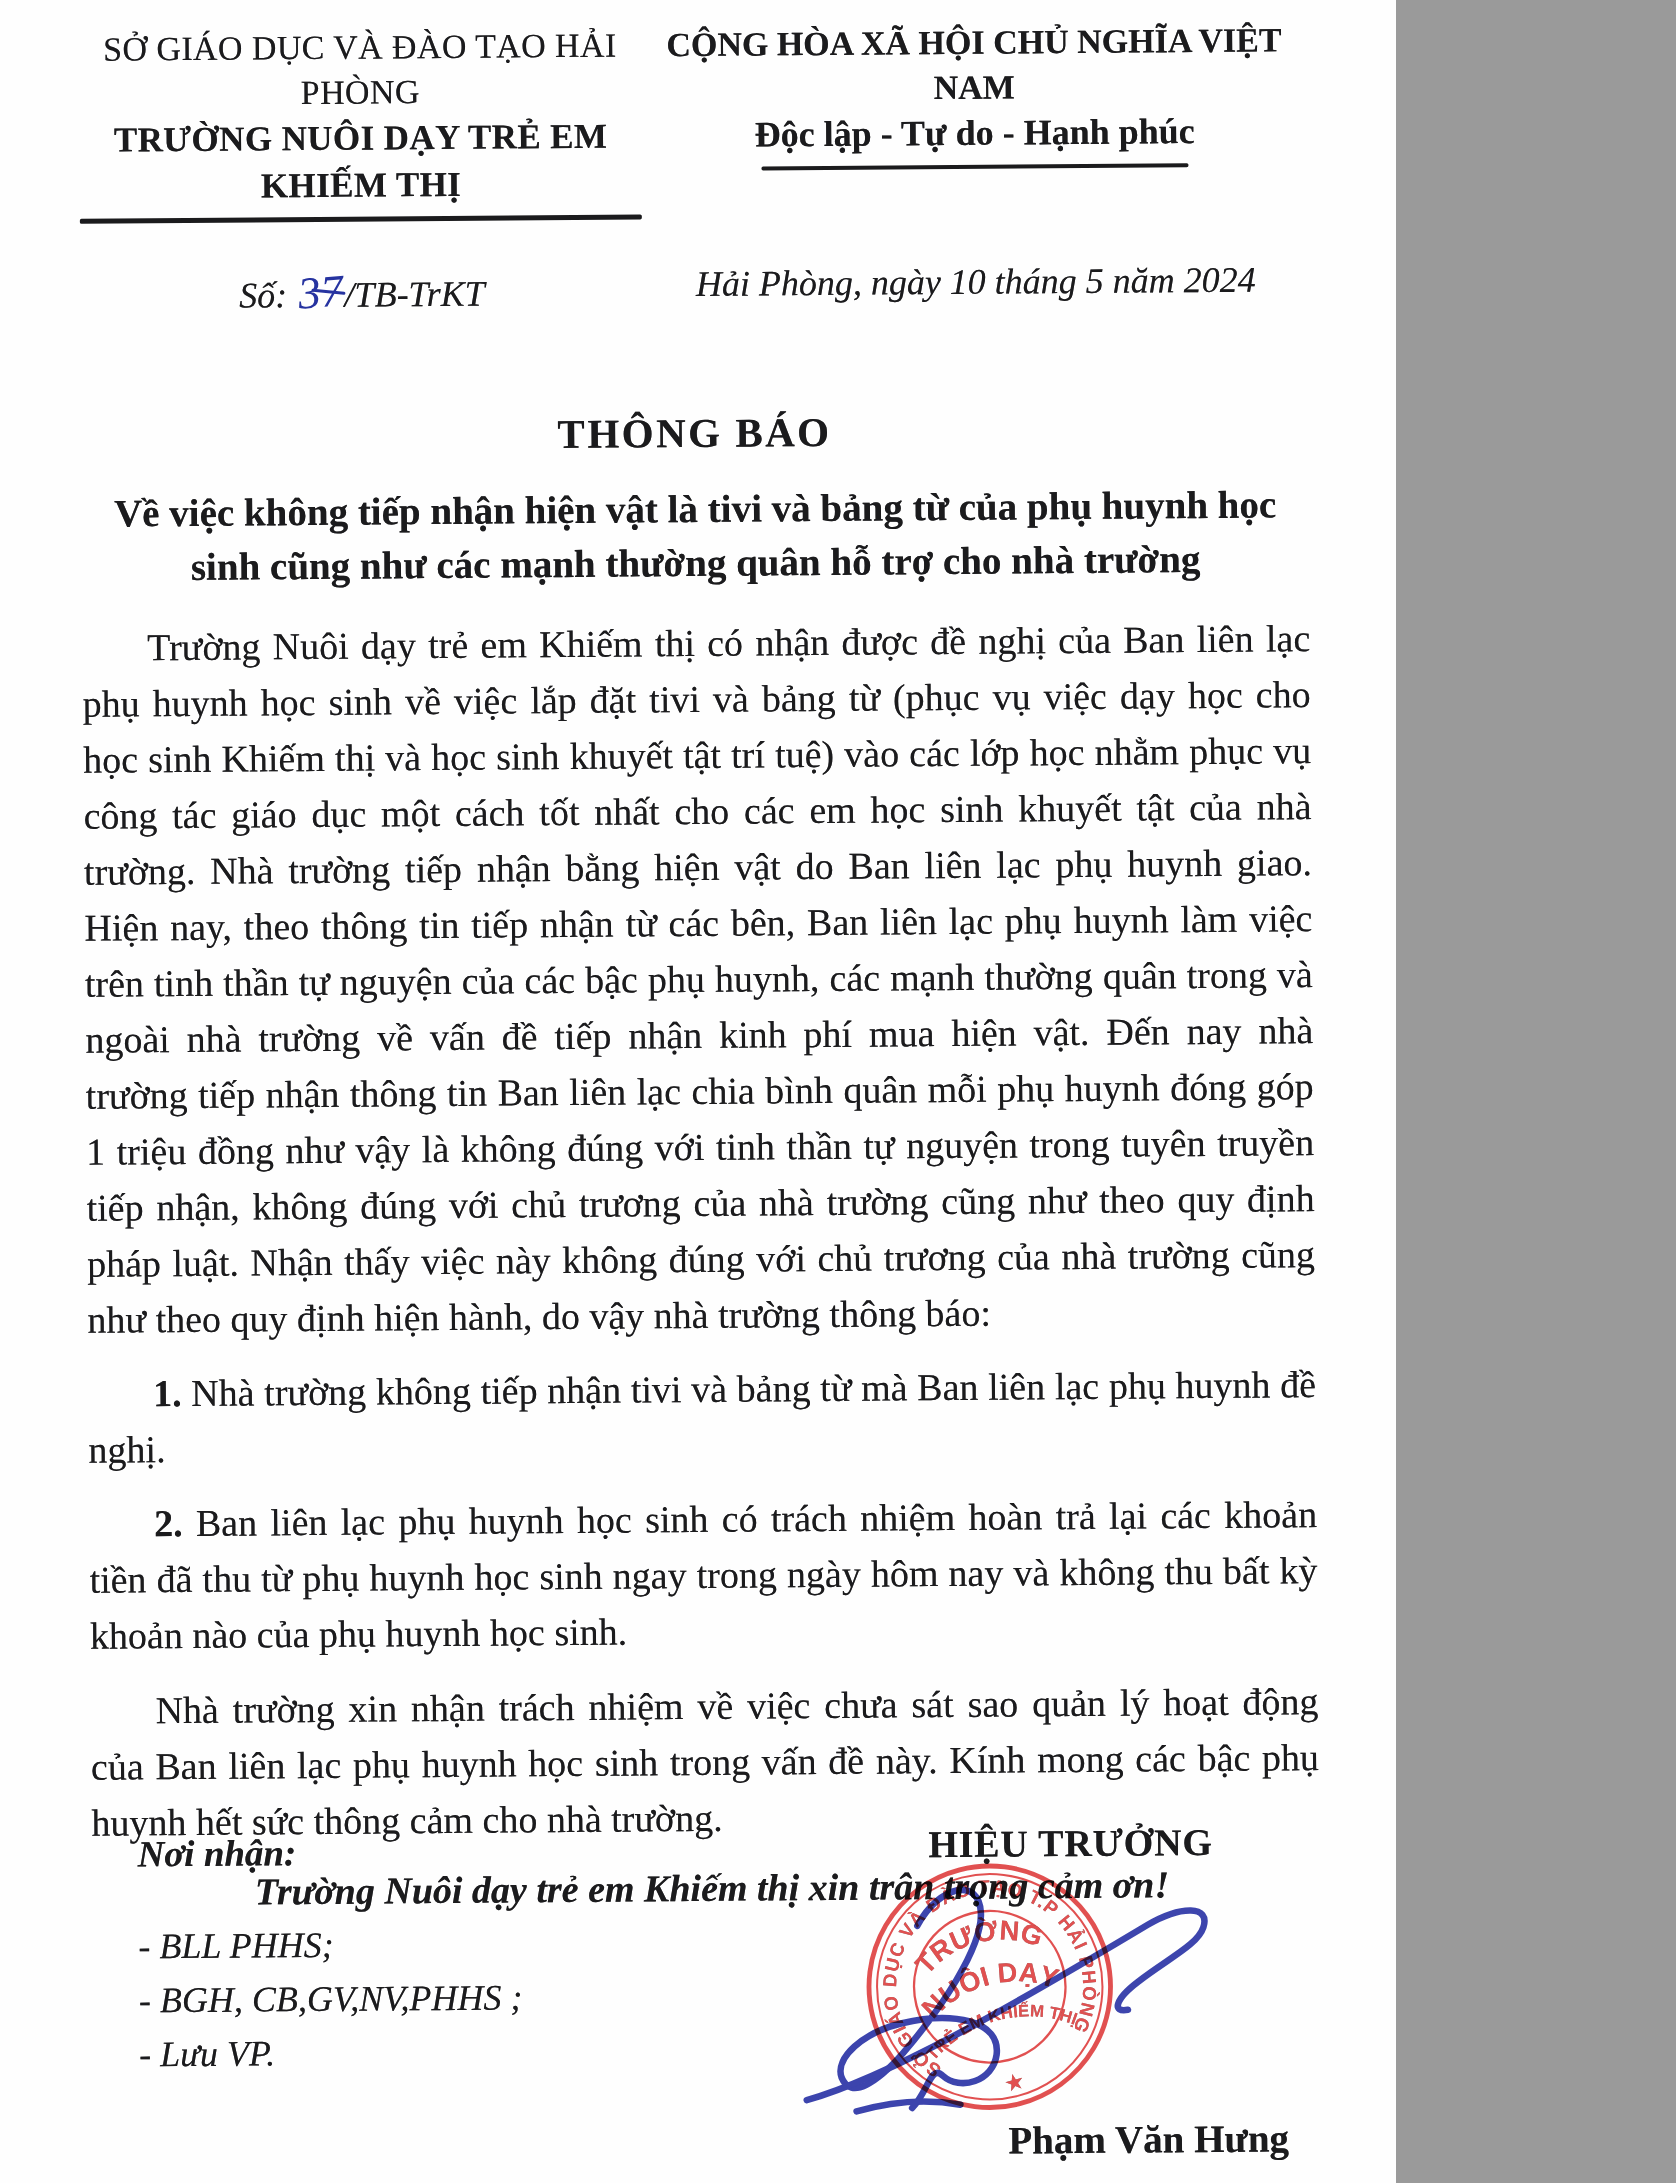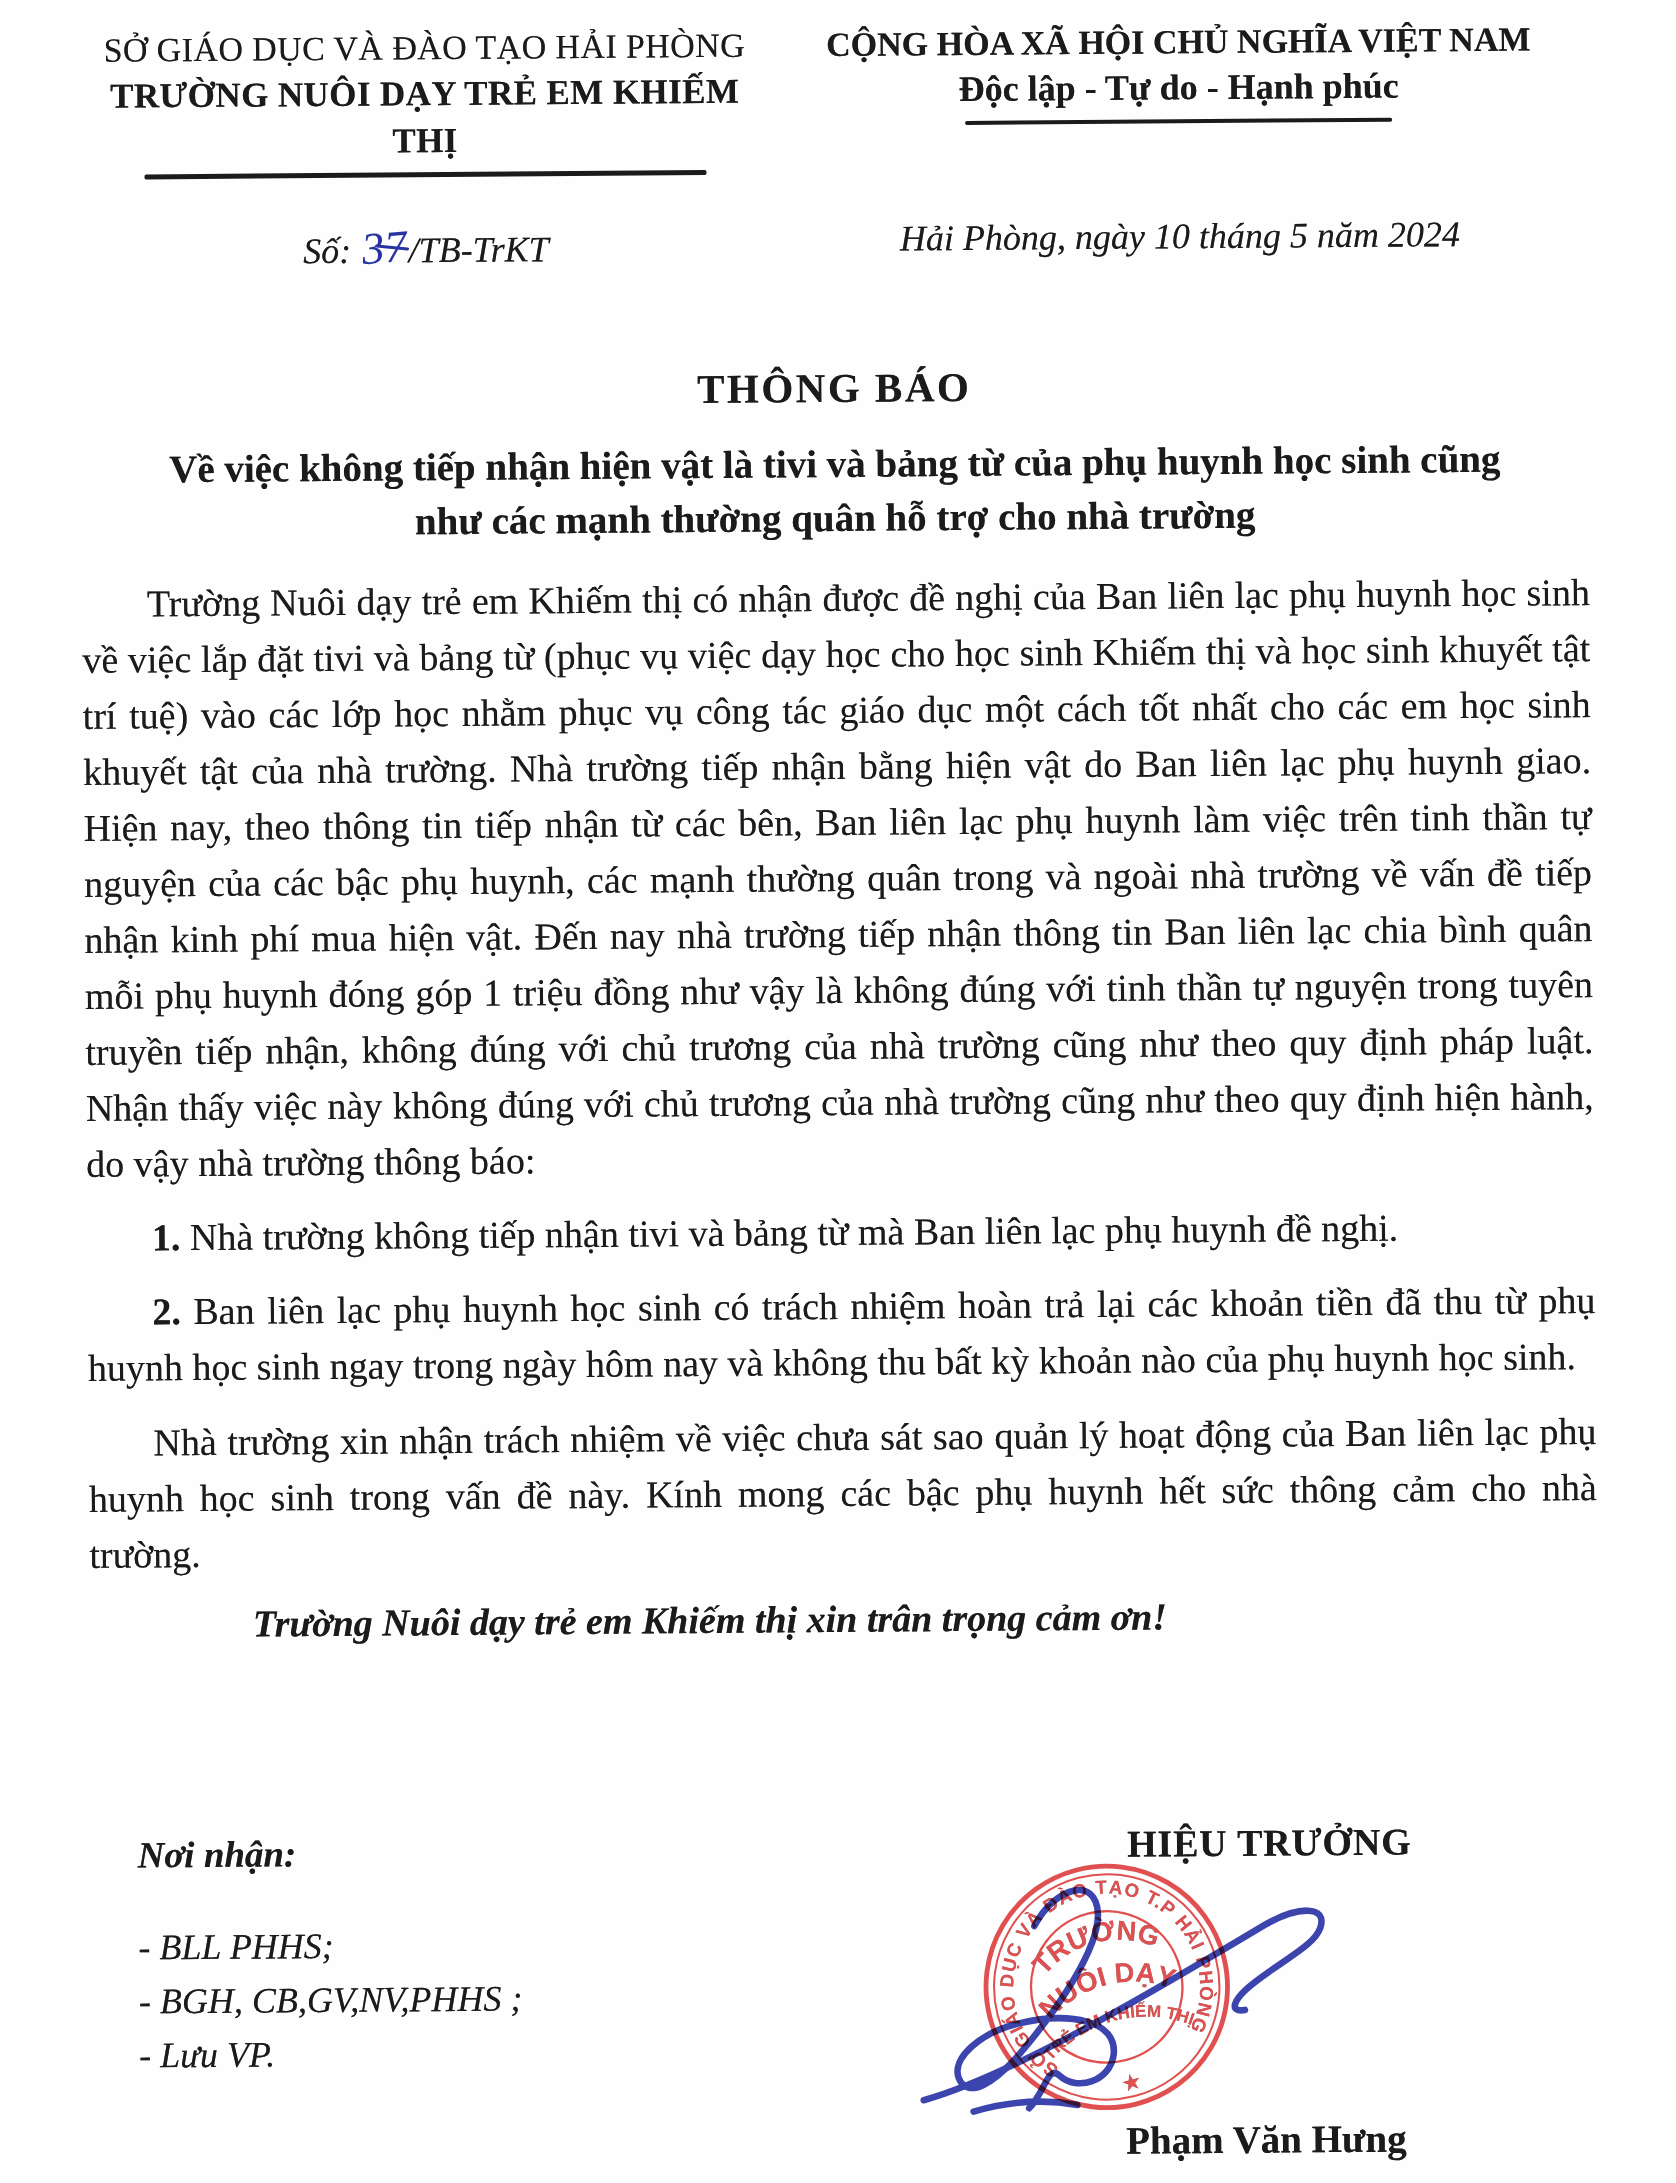--- a/index.html
+++ b/index.html
@@ -1,17 +1,17 @@
 <!DOCTYPE html>
 <html style="font-size:13.4px"><head>
 <meta charset="utf-8">
 <style>
   html,body{margin:0;padding:0;background:#9a9a9a;}
   .page{
-    width:1676px;height:2183px;background:#fefefe;position:relative;overflow:hidden;
+    width:1396px;height:2183px;background:#fefefe;position:relative;overflow:hidden;
     font-family:"Liberation Serif","DejaVu Serif",serif;color:#1b1b1d;
     text-shadow:0 0 0.6px rgba(25,25,28,.65);
   }
   .sheet{position:absolute;inset:0;padding:22px 84px 0 84px;transform:rotate(-0.45deg);transform-origin:50% 40%;}
   
   .hdr-row{display:flex;align-items:flex-start;}
   .hdr-left{width:46%;text-align:center;}
   .hdr-right{width:54%;text-align:center;}
   .h-l1{font-size:34px;line-height:45px;letter-spacing:0.4px;}
   .h-l2{font-size:35px;line-height:47px;font-weight:700;letter-spacing:0.4px;}

